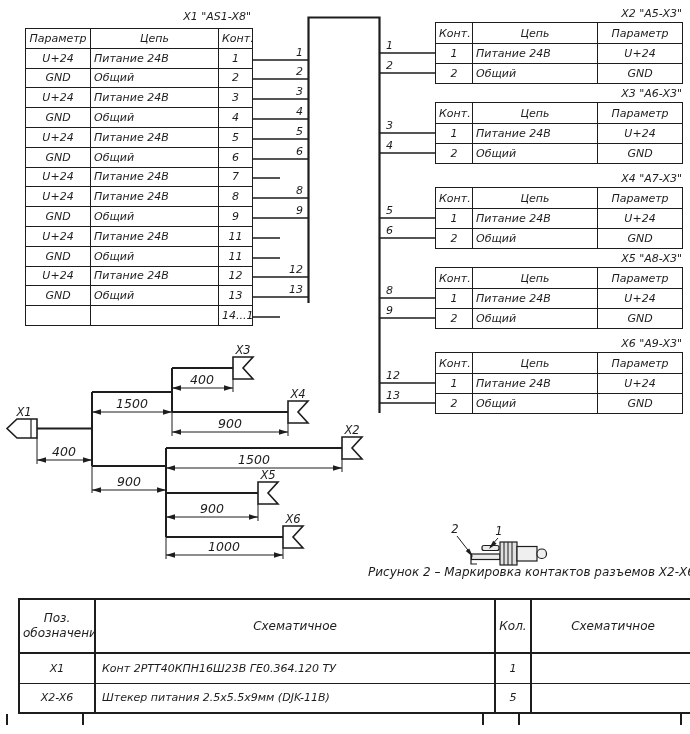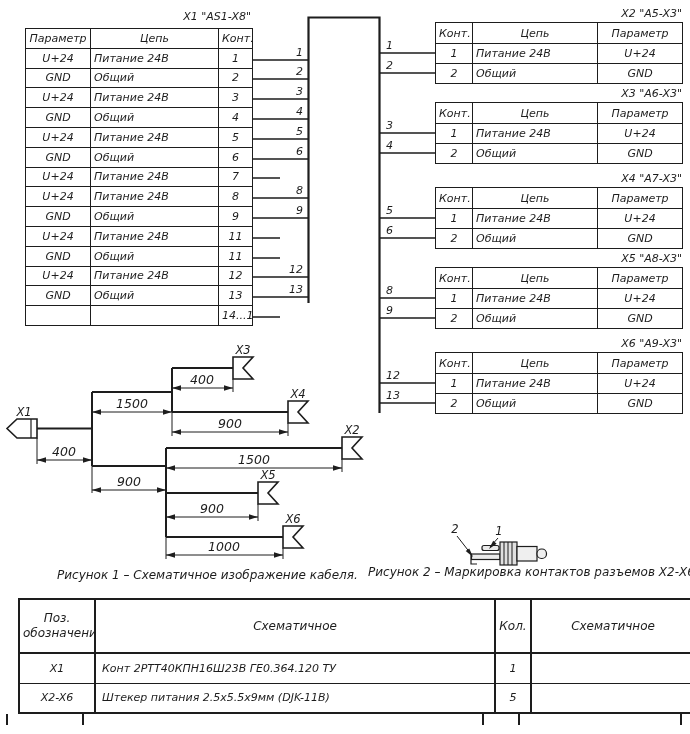--- a/index.html
+++ b/index.html
@@ -384,21 +384,20 @@
           <td>U+24</td>
         </tr>
     <tr>
           <td>2</td>
           <td class="l">Общий</td>
           <td>GND</td>
         </tr>
   </tbody>
     </table>
 
-  <div id="fig1-caption" class="caption">Рисунок 1 – Схематичное изображение кабеля.</div>
   <div id="fig2-caption" class="caption">Рисунок 2 – Маркировка контактов разъемов Х2-Х6.</div>
 
   <table id="bottom-table" class="tbl">
     <colgroup>
         <col style="width:76px">
         <col style="width:400px">
         <col style="width:36px">
         <col style="width:164px">
       </colgroup>
     <tbody>

